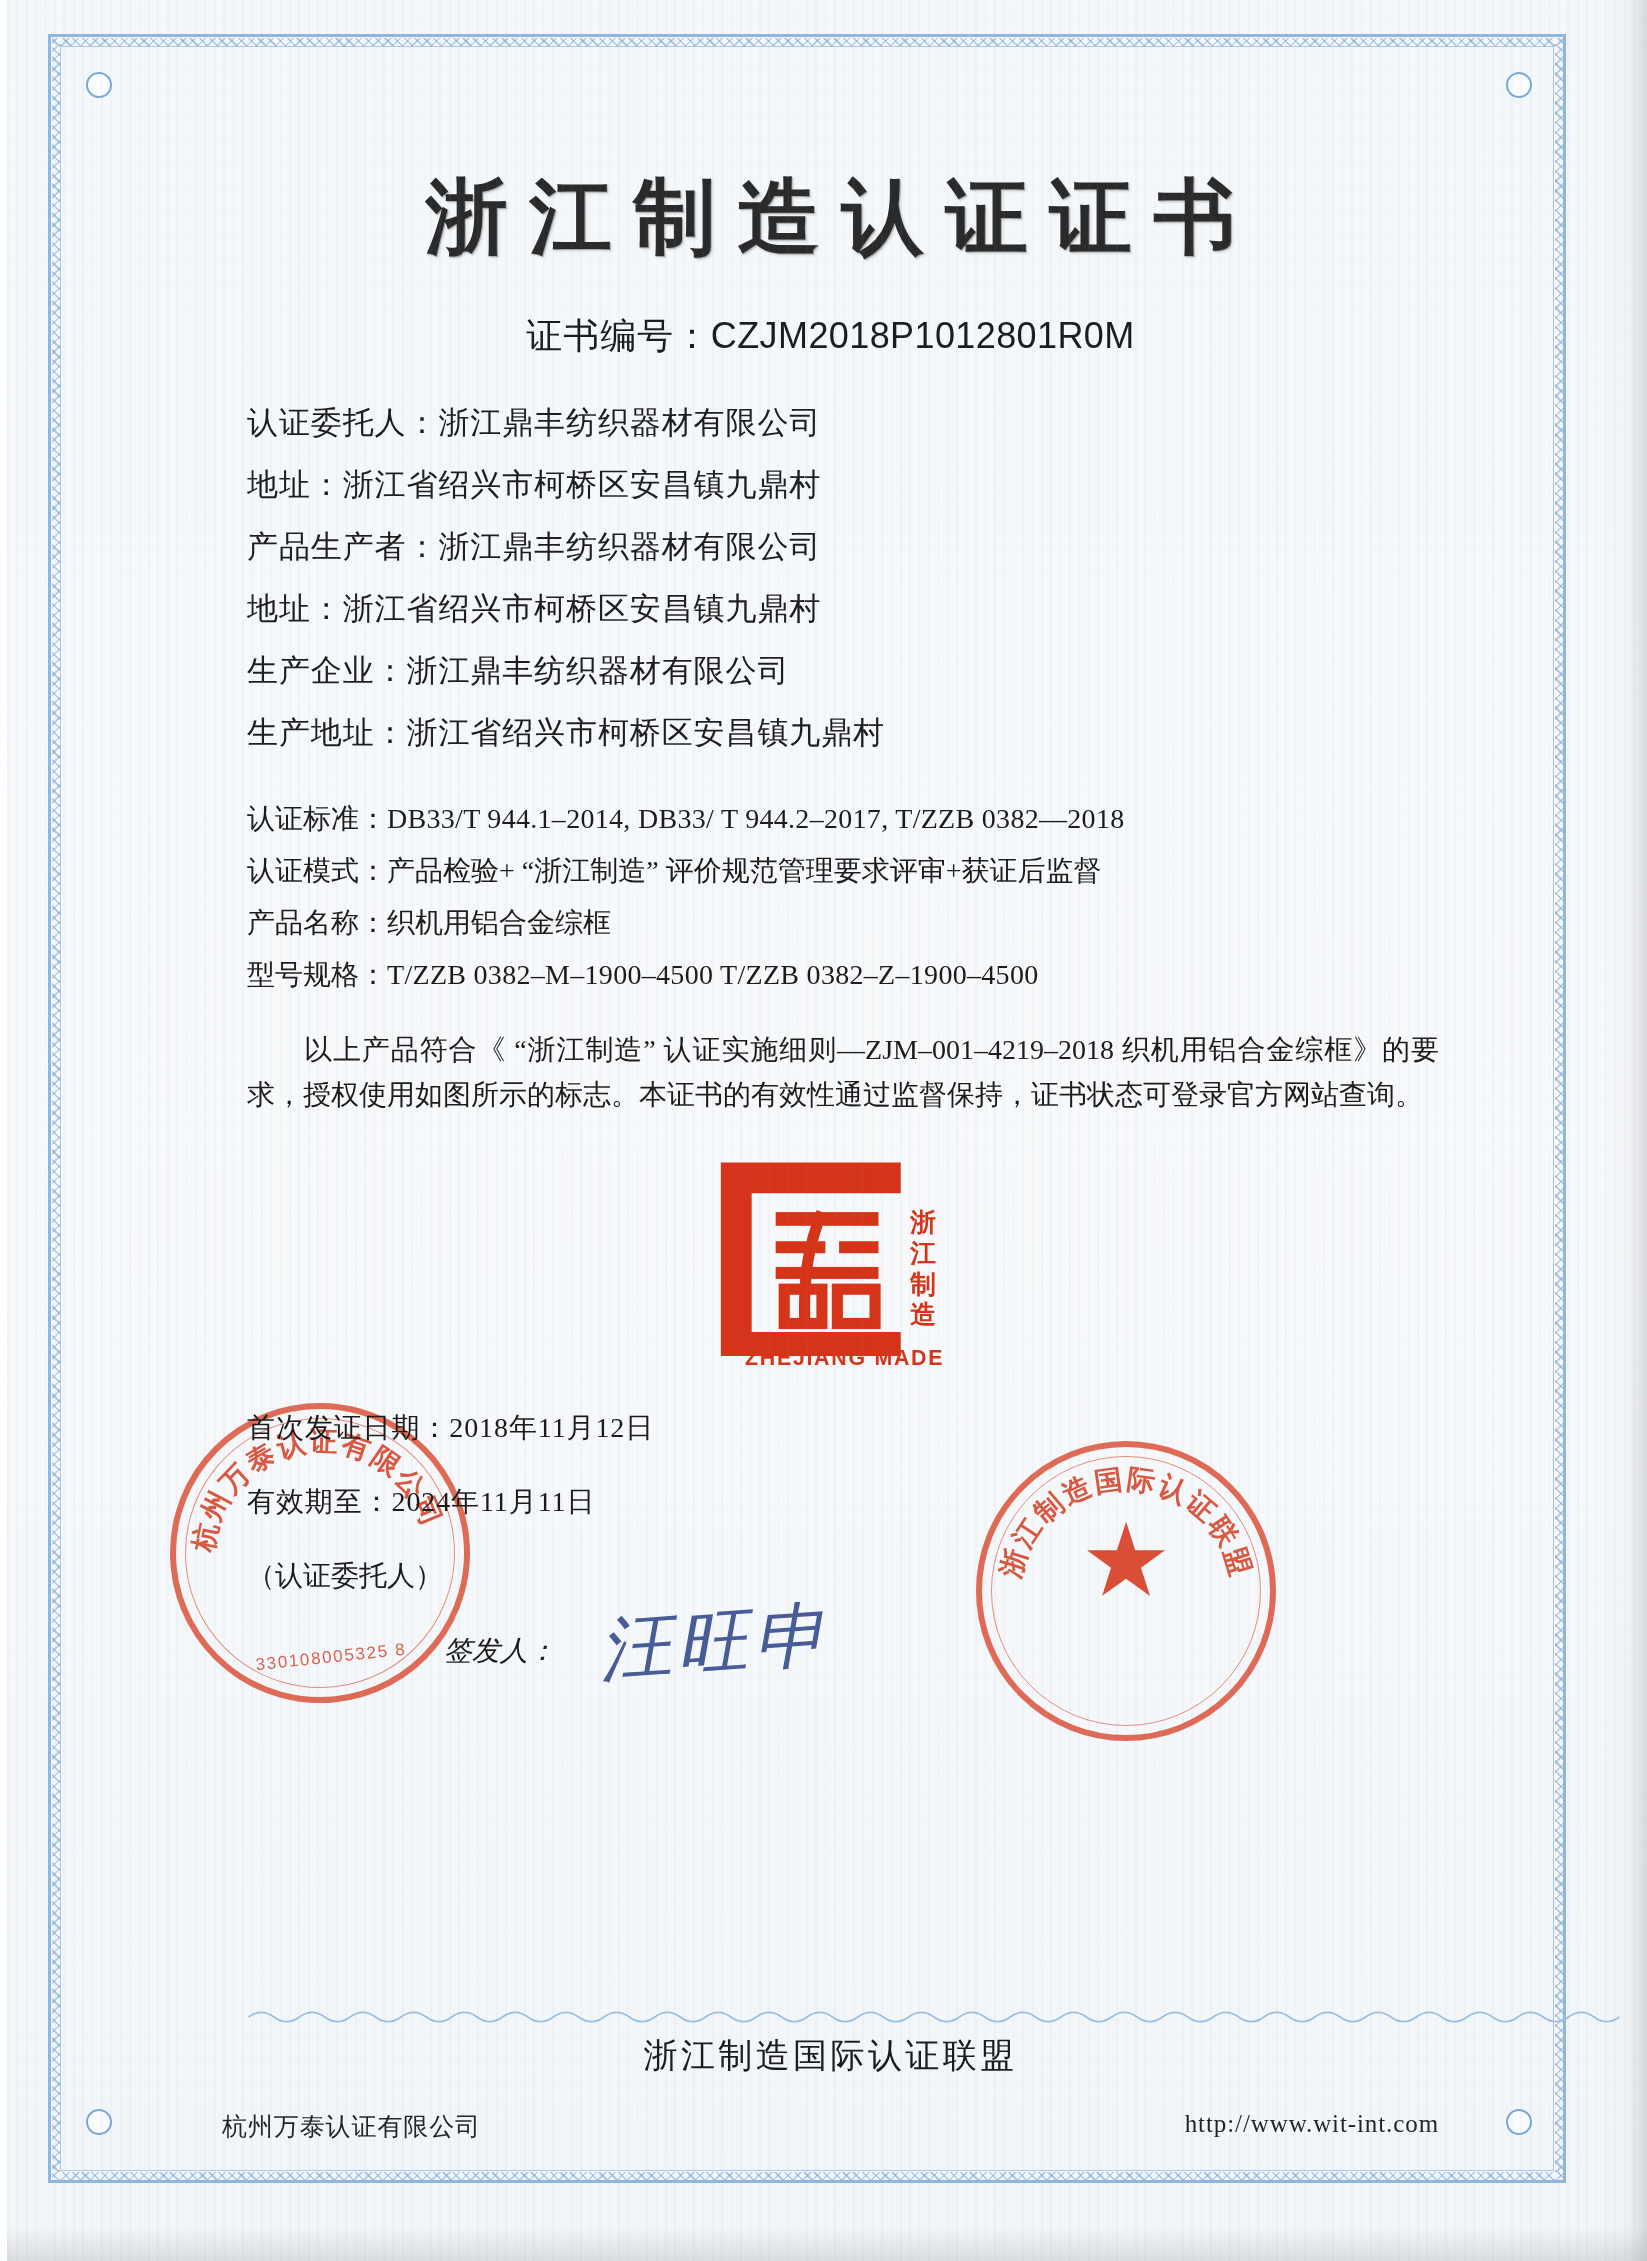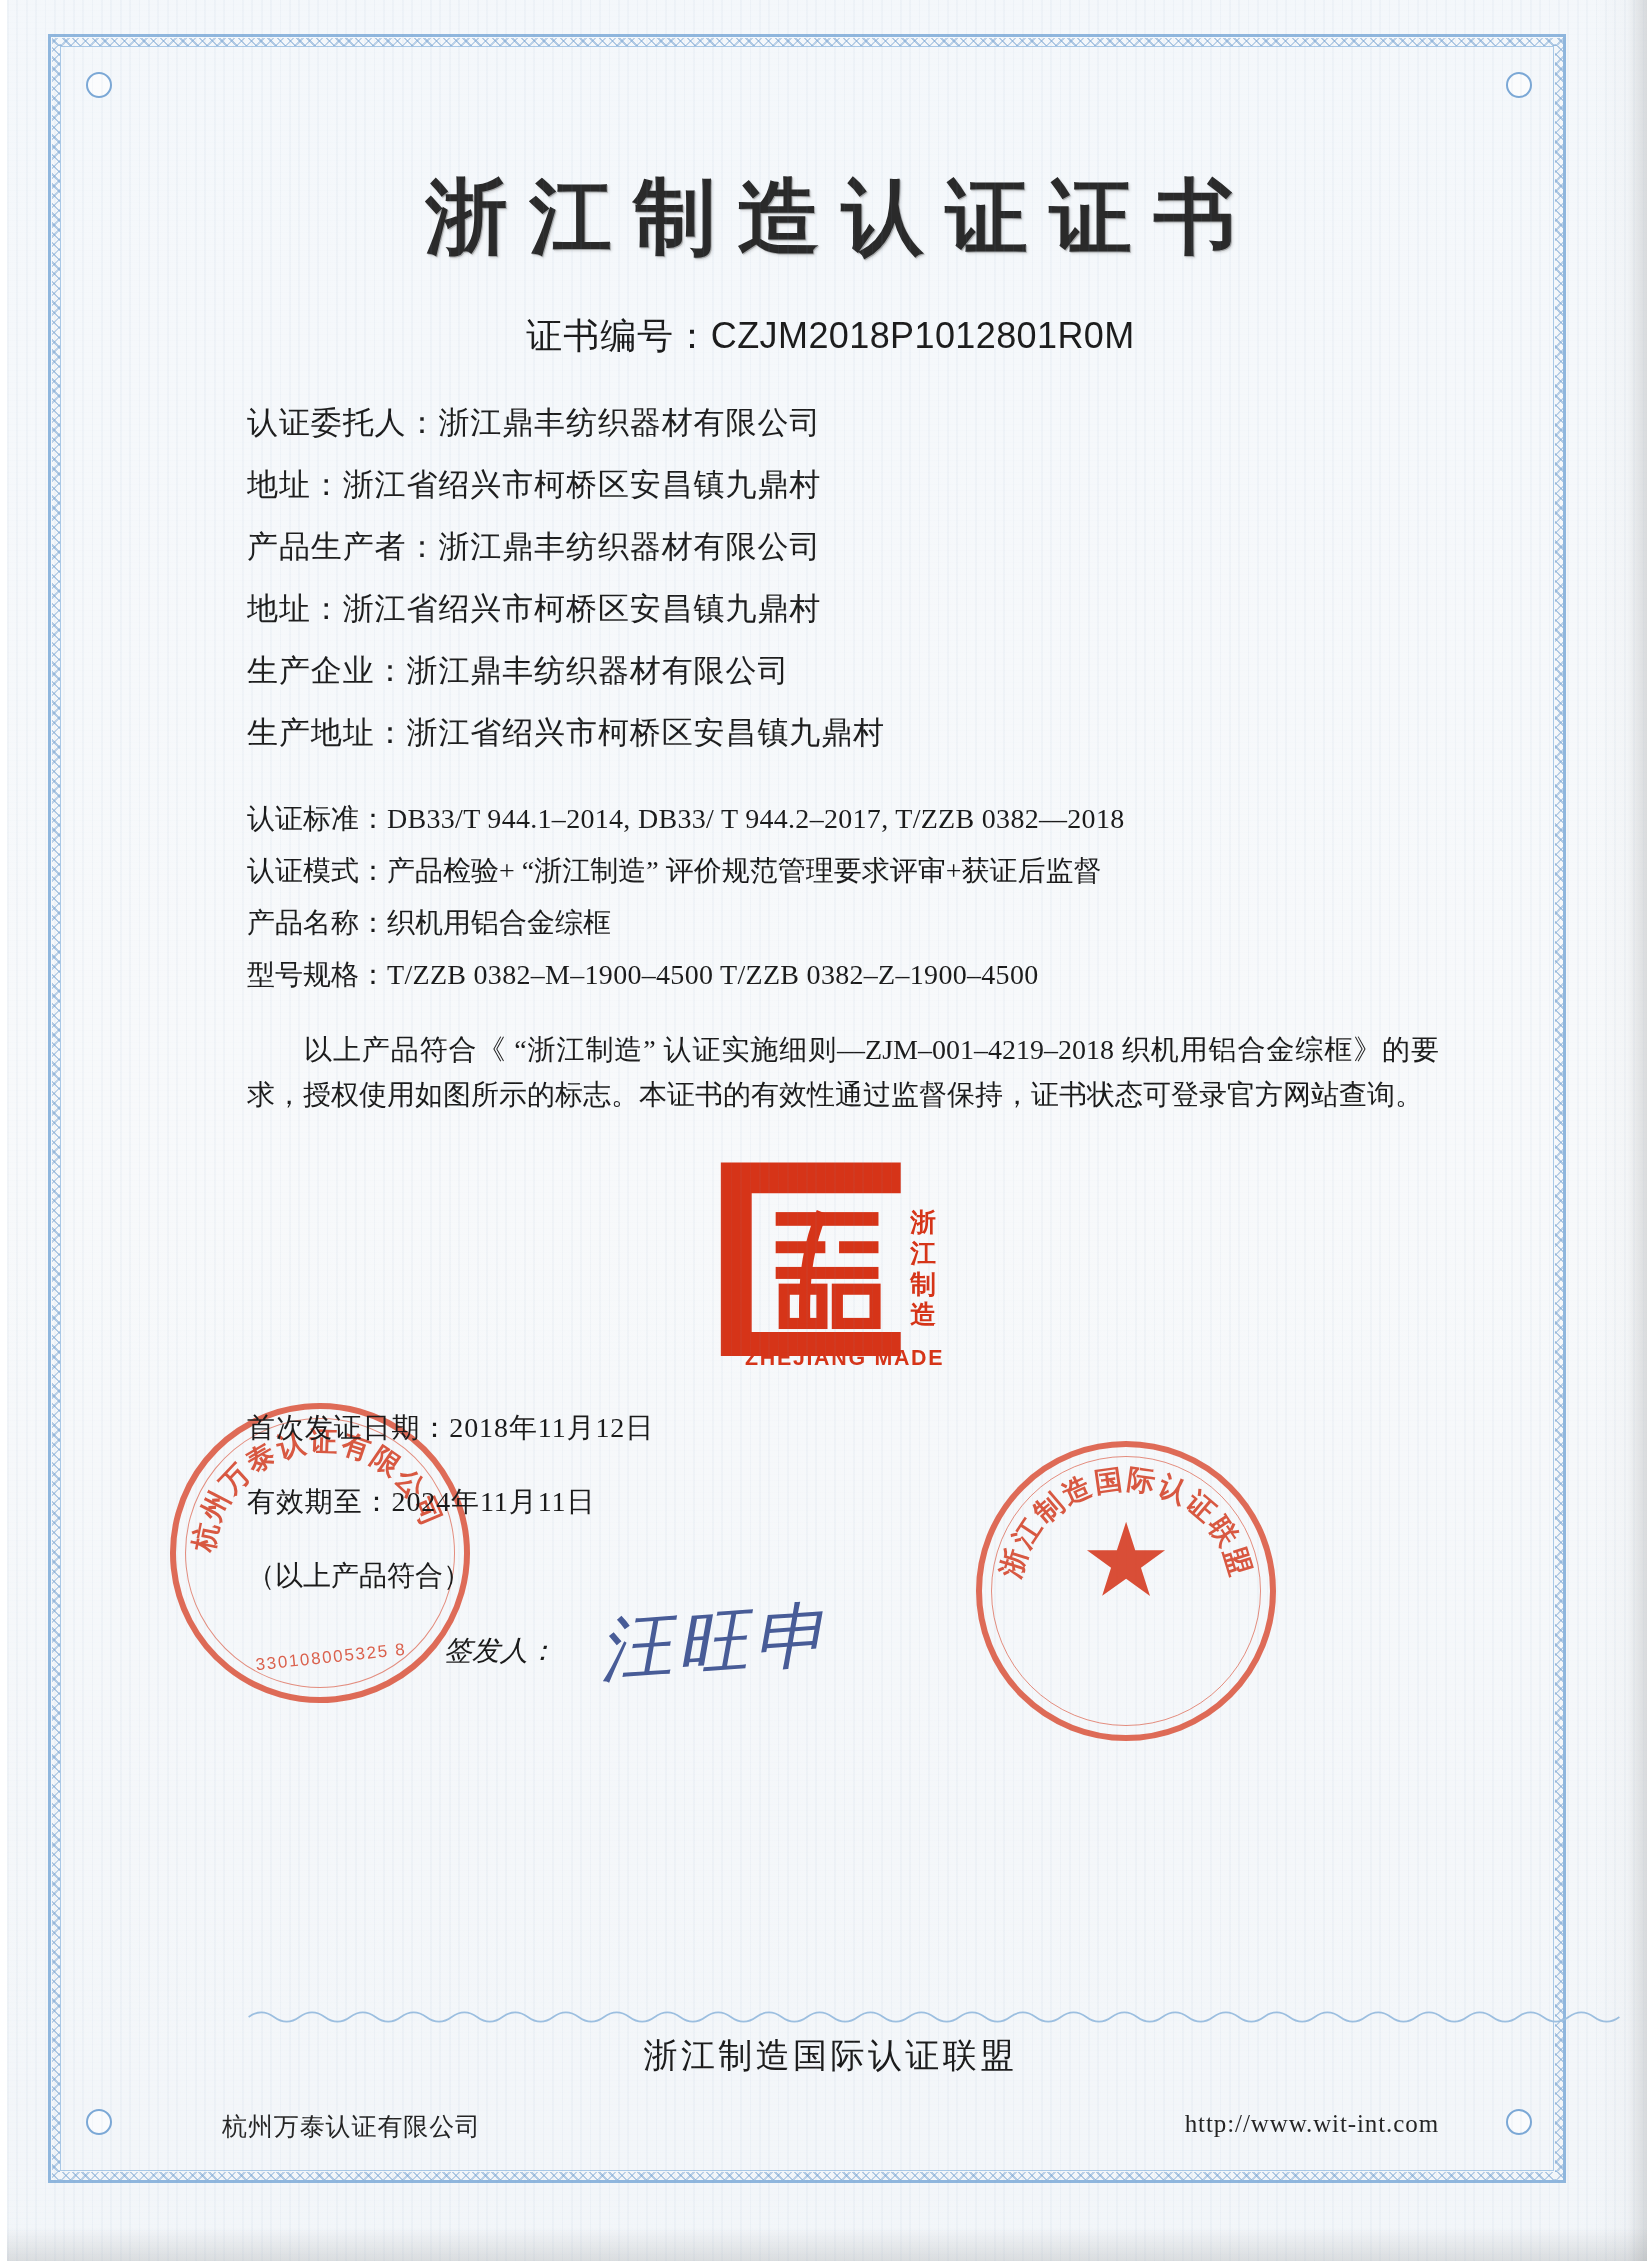--- a/index.html
+++ b/index.html
@@ -388,21 +388,21 @@
       </div>
     </div>
 
     <div class="dates">
       <div class="date-row">
         <span>首次发证日期：</span><span>2018年11月12日</span>
       </div>
       <div class="date-row">
         <span>有效期至：</span><span>2024年11月11日</span>
       </div>
-      <div class="seal-note">（以上产品符合）</div>
+      <div class="seal-note">（认证委托人）</div>
 
       <div class="sign-row">
         <span class="sign-label">签发人：</span>
         <span class="signature">汪旺申</span>
       </div>
     </div>
 
     <div class="footer-wave">
       <svg width="1390" height="22" viewBox="0 0 1620 26" xmlns="http://www.w3.org/2000/svg">
         <path d="M0,13 Q15,2 30,13 T60,13 T90,13 T120,13 T150,13 T180,13 T210,13 T240,13 T270,13 T300,13 T330,13 T360,13 T390,13 T420,13 T450,13 T480,13 T510,13 T540,13 T570,13 T600,13 T630,13 T660,13 T690,13 T720,13 T750,13 T780,13 T810,13 T840,13 T870,13 T900,13 T930,13 T960,13 T990,13 T1020,13 T1050,13 T1080,13 T1110,13 T1140,13 T1170,13 T1200,13 T1230,13 T1260,13 T1290,13 T1320,13 T1350,13 T1380,13 T1410,13 T1440,13 T1470,13 T1500,13 T1530,13 T1560,13 T1590,13 T1620,13" fill="none" stroke="#9cbfe0" stroke-width="2"></path>

